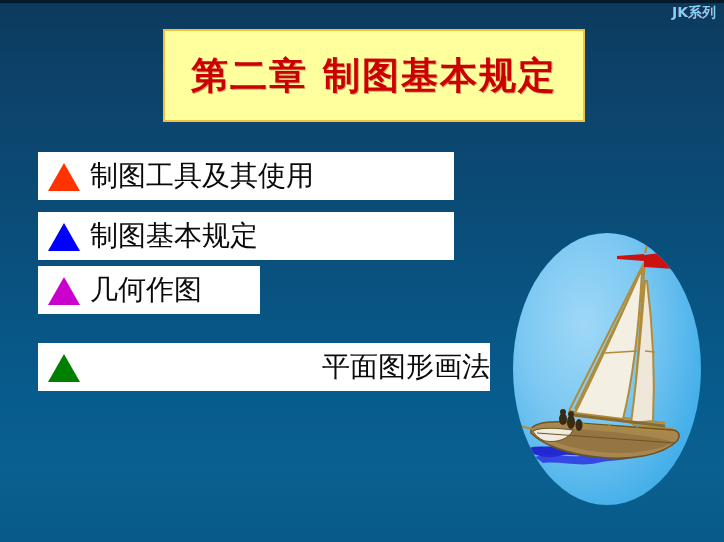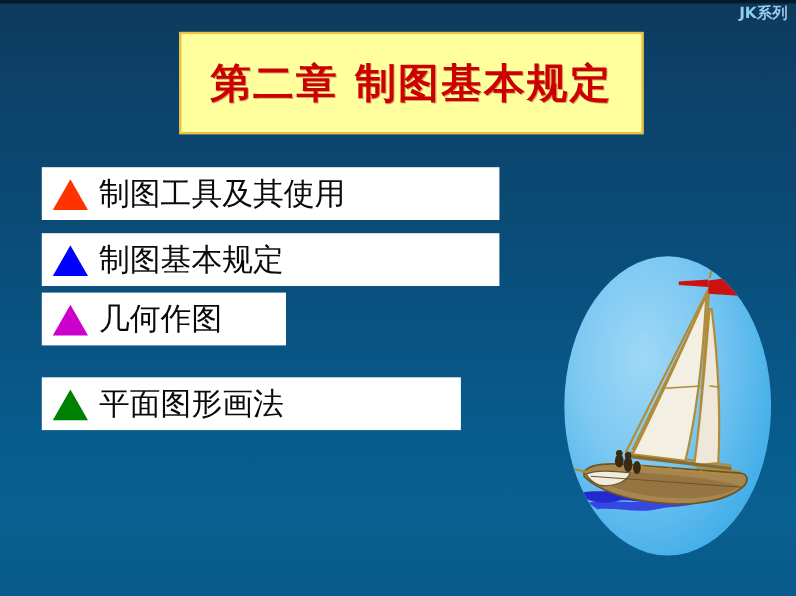--- a/index.html
+++ b/index.html
@@ -100,21 +100,21 @@
     font-family: Liberation Sans, sans-serif;
     font-size: 28px;
     font-weight: normal;
     white-space: nowrap;
     line-height: 32px;
   }
 
   #row0 { top: 152px;  width: 416px; }
   #row1 { top: 212px;  width: 416px; }
   #row2 { top: 266px;  width: 222px; }
-  #row3 { top: 343px;  width: 381px; }
+  #row3 { top: 343px;  width: 452px; justify-content: space-between; }
   #row4 { top: 404px;  width: 219px; }
 
   
   #boat-ellipse {
     position: absolute;
     left: 513px;
     top: 233px;
     width: 188px;
     height: 272px;
     border-radius: 50%;

